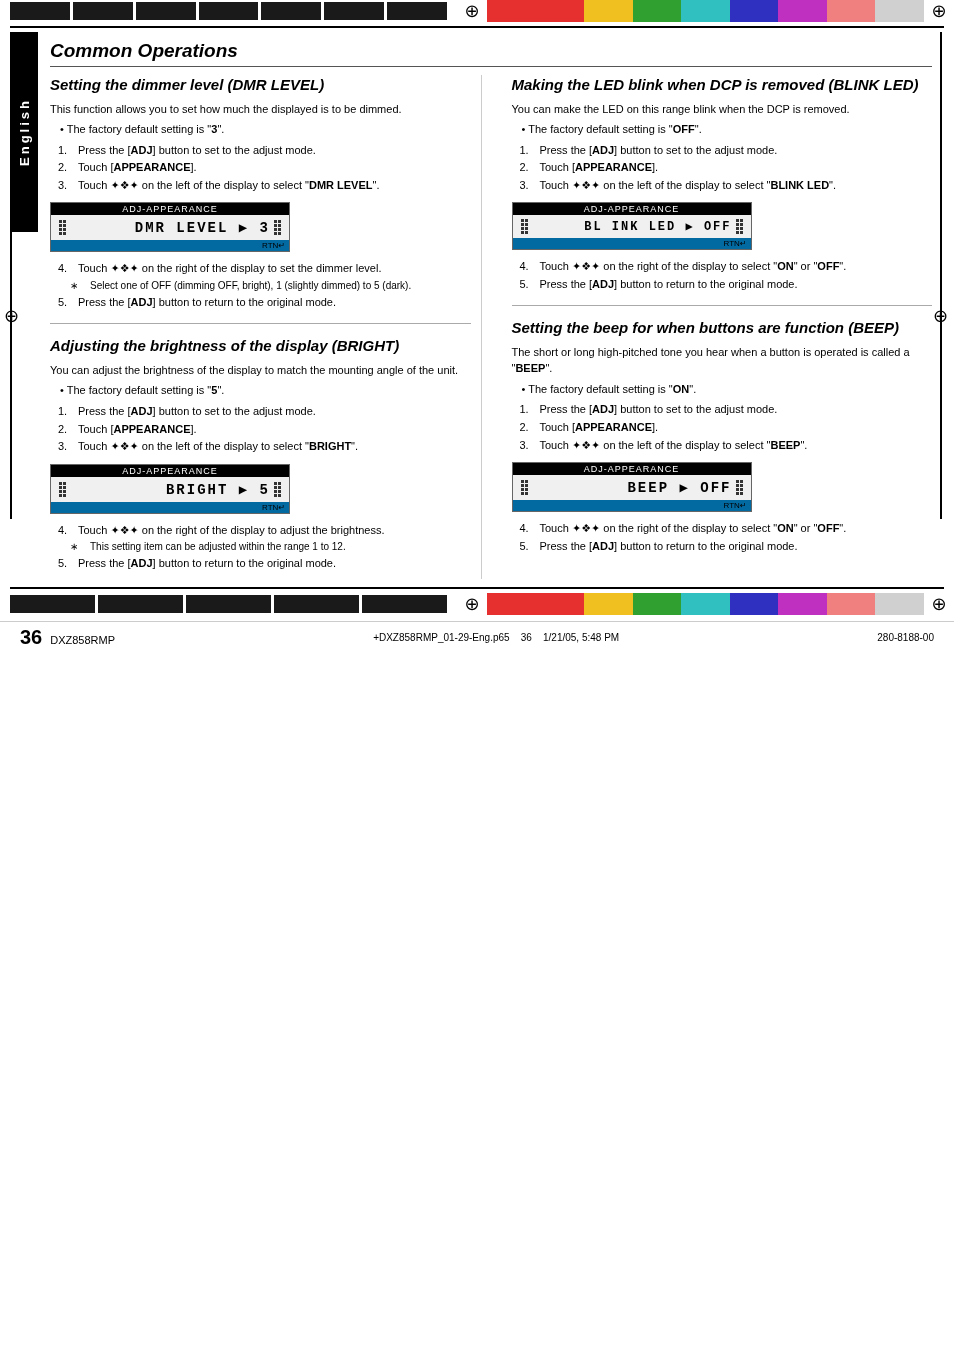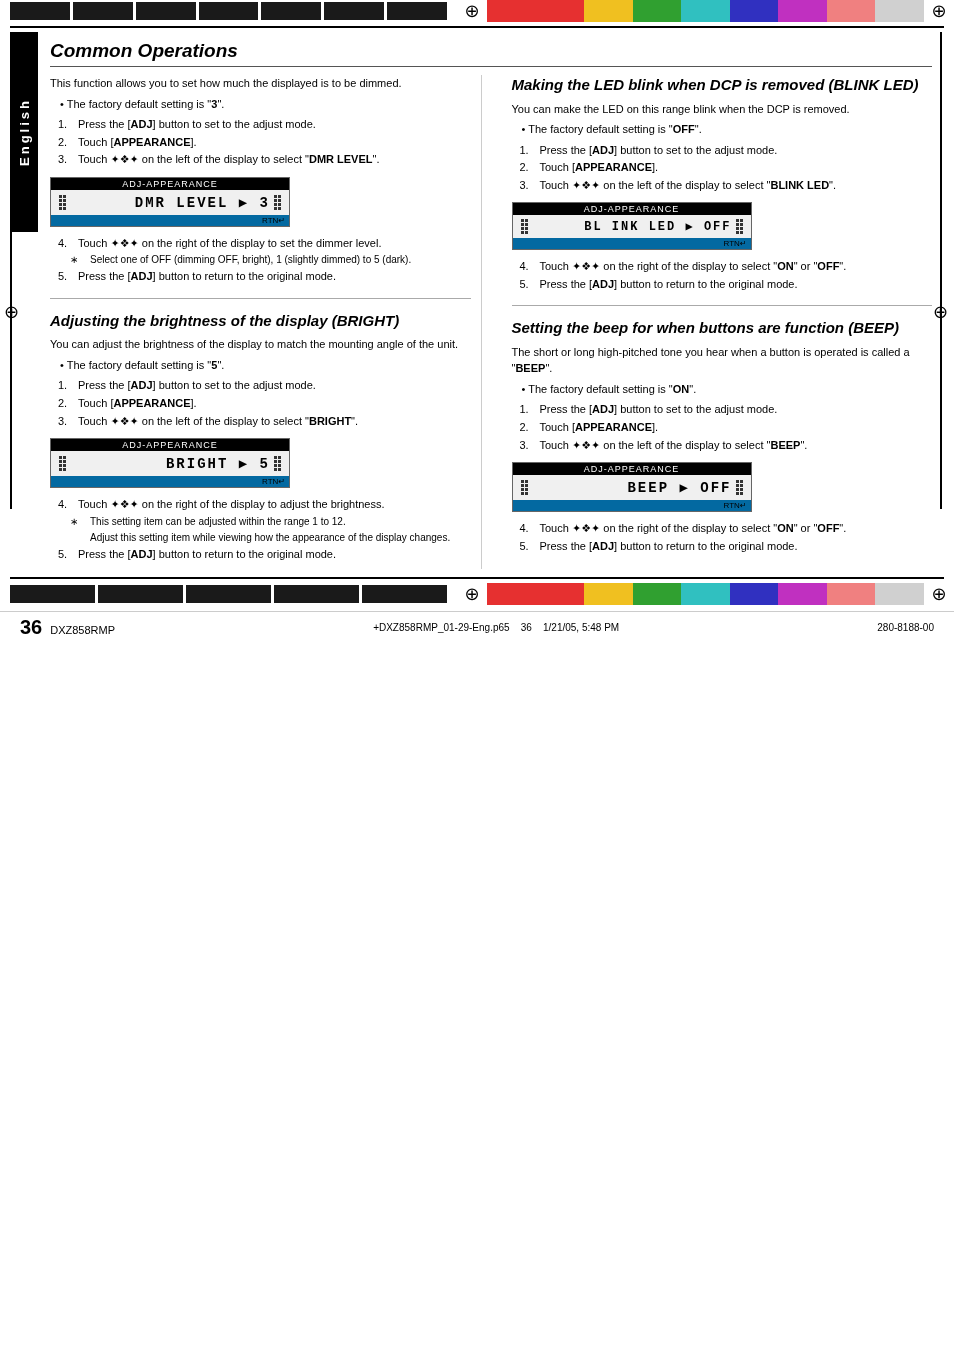--- a/index.html
+++ b/index.html
@@ -180,20 +180,23 @@
 
   <div style="margin-left:40px; padding:8px 0 4px 0; border-bottom:1px solid #555; margin-right:10px;">
     <span style="font-style:italic; font-weight:bold; font-size:19px;">Common Operations</span>
   </div>
 
   <div class="two-col" style="margin-left:40px; margin-right:10px; margin-top:8px; align-items:flex-start;">
 
     <div class="col-left">
 
       <div>
+        <div class="section-title">
+          <em>Setting the dimmer level (DMR LEVEL)</em>
+        </div>
         <p class="body-text">
           This function allows you to set how much the displayed is to be dimmed.
         </p>
         <p class="bullet-text">
           The factory default setting is "<strong>3</strong>".
         </p>
         <div class="numbered-list">
           <div class="numbered-item">
             <span class="num">1.</span>
             <span class="text">Press the [<strong>ADJ</strong>] button to set to the adjust mode.</span>
@@ -340,24 +343,20 @@
         </div>
 
         <div class="numbered-list">
           <div class="numbered-item">
             <span class="num">4.</span>
             <span class="text">Touch ✦❖✦ on the right of the display to adjust the brightness.</span>
           </div>
           <div class="numbered-item" style="margin-left:12px; font-size:10px;">
             <span class="num">∗</span>
             <span class="text">This setting item can be adjusted within the range 1 to 12.</span>
-          </div>
-          <div class="numbered-item" style="margin-left:12px; font-size:10px;">
-            <span class="num"></span>
-            <span class="text">Adjust this setting item while viewing how the appearance of the display changes.</span>
           </div>
           <div class="numbered-item">
             <span class="num">5.</span>
             <span class="text">Press the [<strong>ADJ</strong>] button to return to the original mode.</span>
           </div>
         </div>
       </div>
 
     </div>
 

